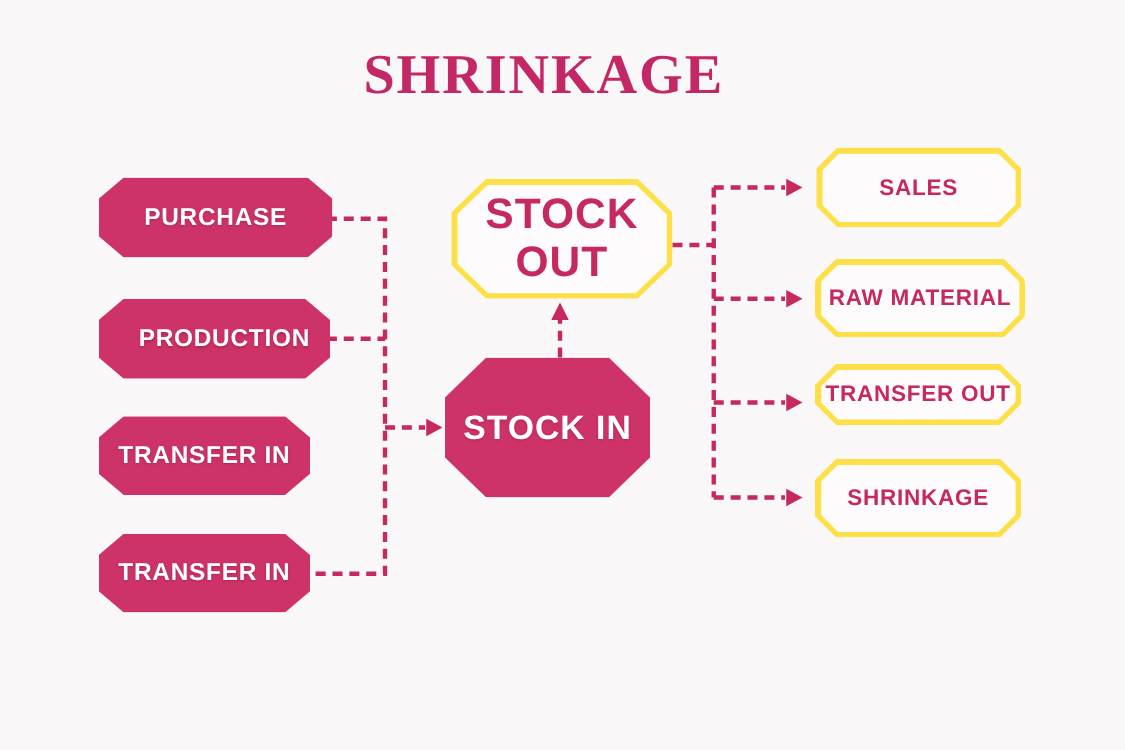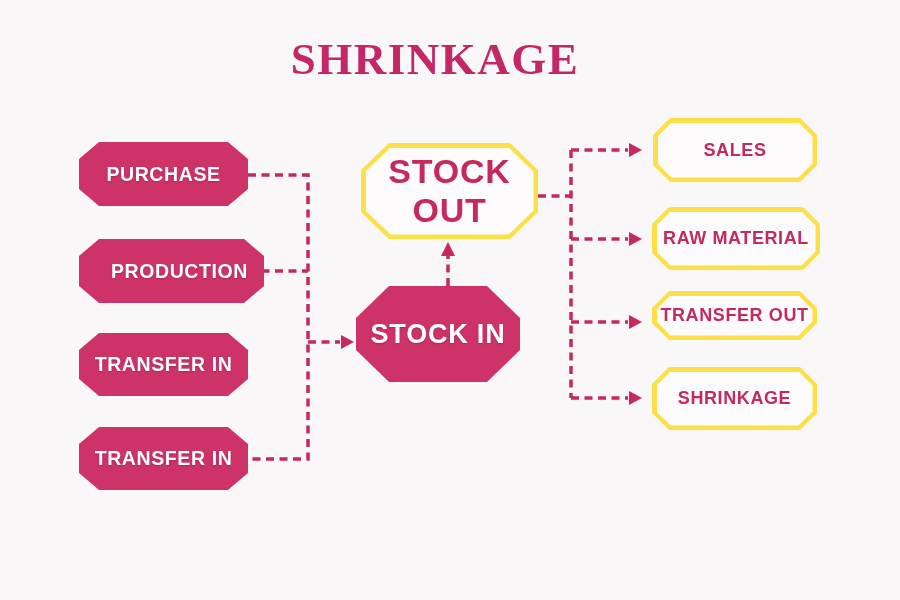--- a/index.html
+++ b/index.html
@@ -33,27 +33,27 @@
     position:absolute; inset:4.5px; background:#fdfbfc;
     clip-path: polygon(
       calc(var(--cx) - 3px) 0, calc(100% - var(--cx) + 3px) 0,
       100% calc(var(--cy) - 3px), 100% calc(100% - var(--cy) + 3px),
       calc(100% - var(--cx) + 3px) 100%, calc(var(--cx) - 3px) 100%,
       0 calc(100% - var(--cy) + 3px), 0 calc(var(--cy) - 3px));
   }
   .label { position:relative; z-index:1; padding:0 6px; }
 
   
-  .n-purchase      { left:79px;  top:142px; width:169px; height:64px; --cx:20px; --cy:17px; font-size:19.5px;border-radius:18px; }
+  .n-purchase      { left:79px;  top:142px; width:187px; height:64px; --cx:20px; --cy:17px; font-size:19.5px;border-radius:18px; }
   .n-production    { left:79px;  top:239px; width:169px; height:64px; --cx:20px; --cy:17px; font-size:19.5px;padding-left:16px; }
   .n-transfer-in-1 { left:79px;  top:333px; width:169px; height:63px; --cx:20px; --cy:17px; font-size:19.5px; }
   .n-transfer-in-2 { left:79px;  top:427px; width:169px; height:63px; --cx:20px; --cy:17px; font-size:19.5px; }
   
   .n-stock-out     { left:361px; top:143px; width:177px; height:96px; --cx:28px; --cy:27px; font-size:34px; letter-spacing:0.8px; }
-  .n-stock-in      { left:356px; top:286px; width:164px; height:96px; --cx:33px; --cy:32px; font-size:27px; letter-spacing:0.8px; }
+  .n-stock-in      { left:356px; top:286px; width:164px; height:112px; --cx:33px; --cy:32px; font-size:27px; letter-spacing:0.8px; }
   
   .n-sales         { left:653px; top:118px; width:164px; height:64px; --cx:17px; --cy:17px; font-size:18px; }
   .n-raw-material  { left:652px; top:207px; width:168px; height:63px; --cx:17px; --cy:17px; font-size:18px;border-radius:21px; }
   .n-transfer-out  { left:652px; top:291px; width:165px; height:49px; --cx:17px; --cy:17px; font-size:18px; }
   .n-shrinkage     { left:652px; top:367px; width:165px; height:63px; --cx:17px; --cy:17px; font-size:18px; }
 </style>
 </head>
 <body>
 
 <div class="stage">

